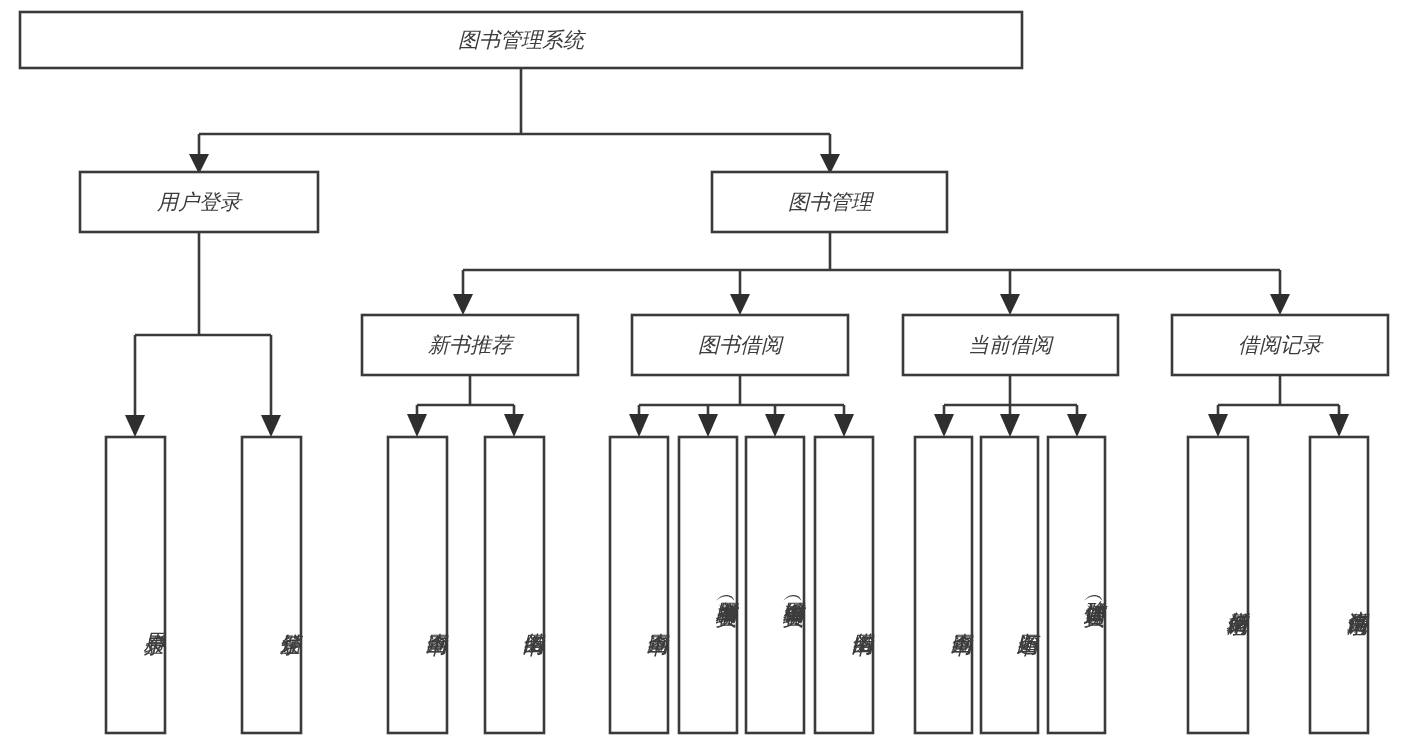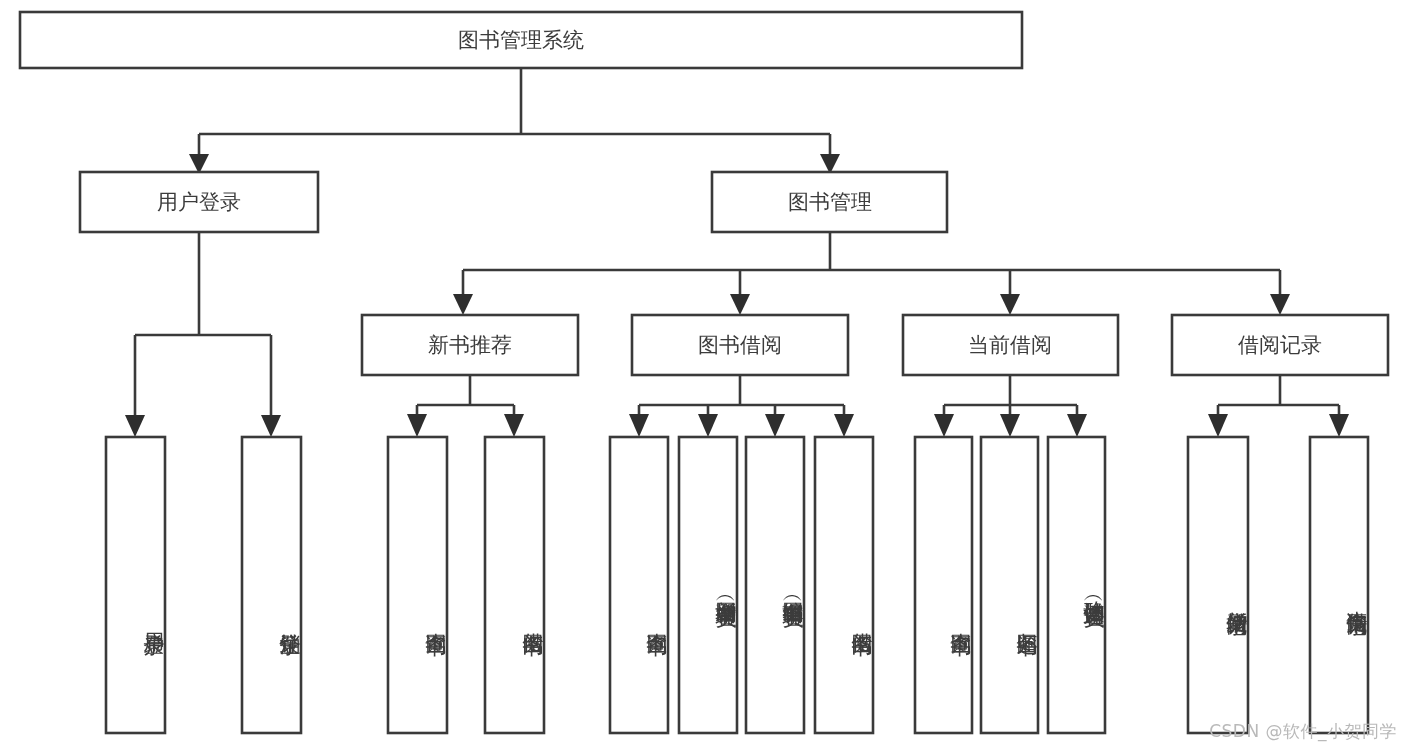--- a/index.html
+++ b/index.html
@@ -12,20 +12,21 @@
     width: 1405px;
     height: 747px;
     overflow: hidden;
     font-family: "DejaVu Sans", "Liberation Sans", sans-serif;
   }
   #diagram-root {
     position: relative;
     width: 1405px;
     height: 747px;
     background: #ffffff;
+    font-style: italic;
   }
   svg.diagram-canvas {
     position: absolute;
     left: 0;
     top: 0;
     width: 1405px;
     height: 747px;
     display: block;
   }
   .node-box {
@@ -239,15 +240,14 @@
   <div class="leaf-label" style="left:746px; top:443px; width:58px; height:290px;">编辑图书（管理员）</div>
   <div class="leaf-label" style="left:815px; top:503px; width:58px; height:230px;">借阅图书</div>
 
   <div class="leaf-label" style="left:915px; top:503px; width:57px; height:230px;">查询图书</div>
   <div class="leaf-label" style="left:981px; top:503px; width:57px; height:230px;">归还图书</div>
   <div class="leaf-label" style="left:1048px; top:443px; width:57px; height:290px;">确认归还（管理员）</div>
 
   <div class="leaf-label" style="left:1188px; top:460px; width:60px; height:273px;">新增借阅记录</div>
   <div class="leaf-label" style="left:1310px; top:460px; width:58px; height:273px;">查询借阅记录</div>
 
-  <div class="watermark">CSDN @软件_小贺同学</div>
 
 </div>
 
 </body></html>

